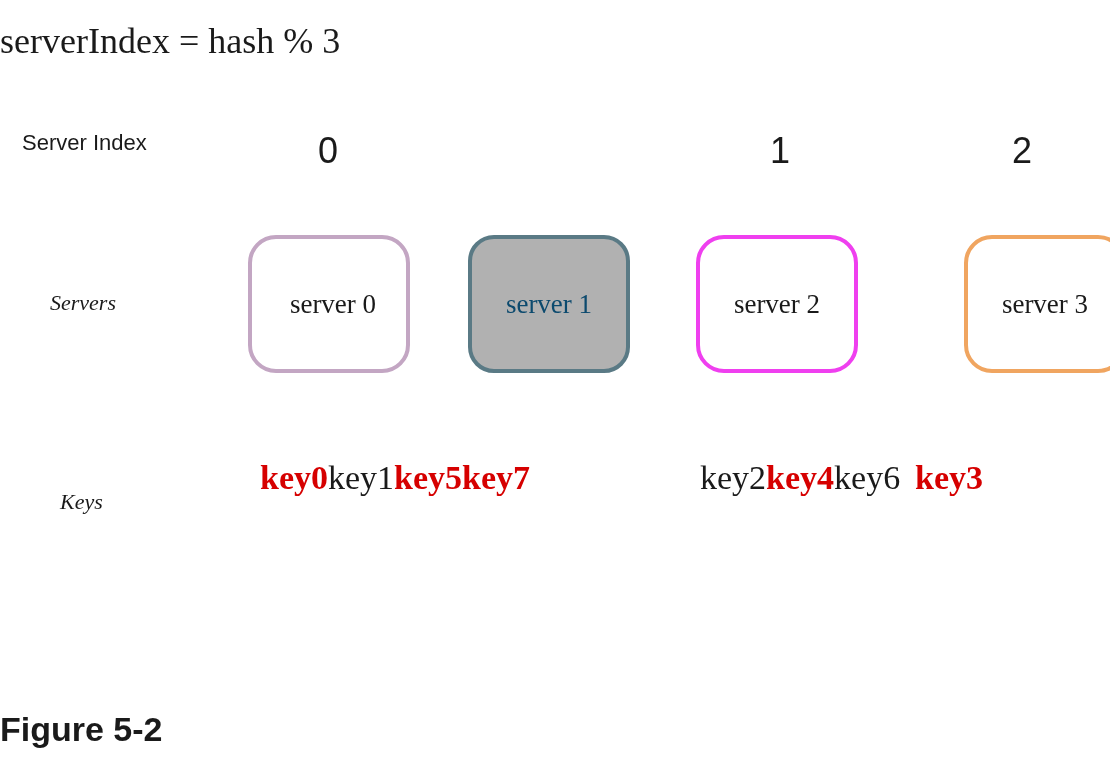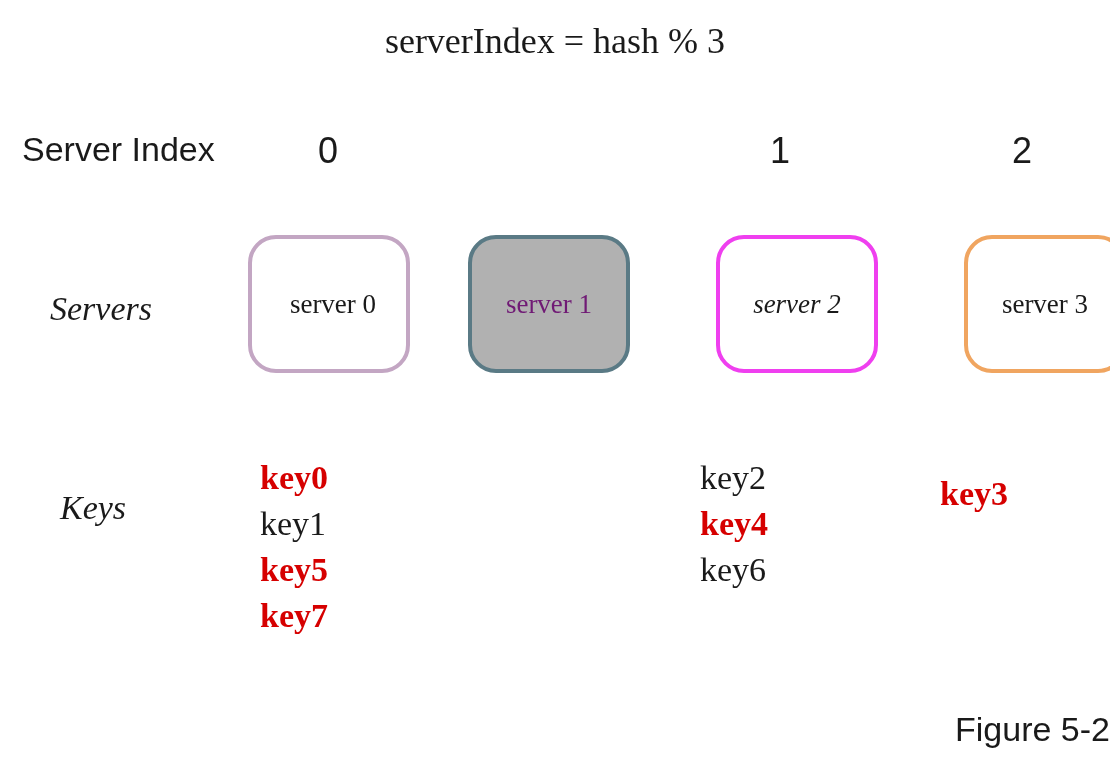--- a/index.html
+++ b/index.html
@@ -12,27 +12,26 @@
       height: 783px;
       background: white;
       font-family: Georgia, 'Times New Roman', serif;
       position: relative;
     }
     .formula {
       position: absolute;
       top: 20px;
       left: 0;
       width: 100%;
-      text-align: center;
       font-size: 36px;
       color: #1a1a1a;
     }
     .row-label {
       position: absolute;
-      font-size: 34px;
+      font-size: 22px;
       color: #1a1a1a;
       font-family: Arial, Helvetica, sans-serif;
     }
     .row-label.serif {
       font-family: Georgia, 'Times New Roman', serif;
       font-style: italic;
     }
     .label-server-index { top: 130px; left: 22px; }
     .label-servers { top: 290px; left: 50px; }
     .label-keys { top: 465px; left: 60px; margin-top: 24px; }
@@ -59,56 +58,58 @@
       align-items: center;
       justify-content: center;
       font-size: 27px;
       font-family: Georgia, 'Times New Roman', serif;
       color: #1a1a1a;
       background: white;
     }
     .server-box.disabled {
       background: #b1b1b1;
       border-color: #5a7a85;
-      color: #701a75;
+      color: #0c4a6e;
+      border-radius: 26px;
     }
     .sv0 { left: 248px; border-color: #c3a6c3; padding-left: 8px; }
     .sv1 { left: 468px; }
-    .sv2 { left: 716px; border-color: #ef3fef; font-style: italic; }
+    .sv2 { left: 696px; border-color: #ef3fef; }
     .sv3 { left: 928px; border-color: #f0a560; margin-left: 36px; }
 
     .keys-col {
       position: absolute;
       top: 455px;
       display: flex;
-      flex-direction: column;
+      flex-direction: row;
       font-size: 34px;
       font-family: Georgia, 'Times New Roman', serif;
       line-height: 1.35;
     }
     .kc0 { left: 260px; }
     .kc2 { left: 700px; }
-    .kc3 { left: 940px; margin-top: 16px; }
+    .kc3 { left: 915px; }
     .key-moved {
       color: #d60000;
       font-weight: bold;
     }
     .key-normal {
       color: #1a1a1a;
     }
 
     .figure-caption {
       position: absolute;
       top: 710px;
       left: 0;
       width: 100%;
-      text-align: right;
+      text-align: left;
       font-size: 34px;
       font-family: Arial, Helvetica, sans-serif;
       color: #1a1a1a;
+      font-weight: bold;
     }
   </style>
 </head>
 <body>
 
 <div class="formula">serverIndex = hash % 3</div>
 
 <div class="row-label label-server-index">Server Index</div>
 <div class="row-label serif label-servers">Servers</div>
 <div class="row-label serif label-keys">Keys</div>

